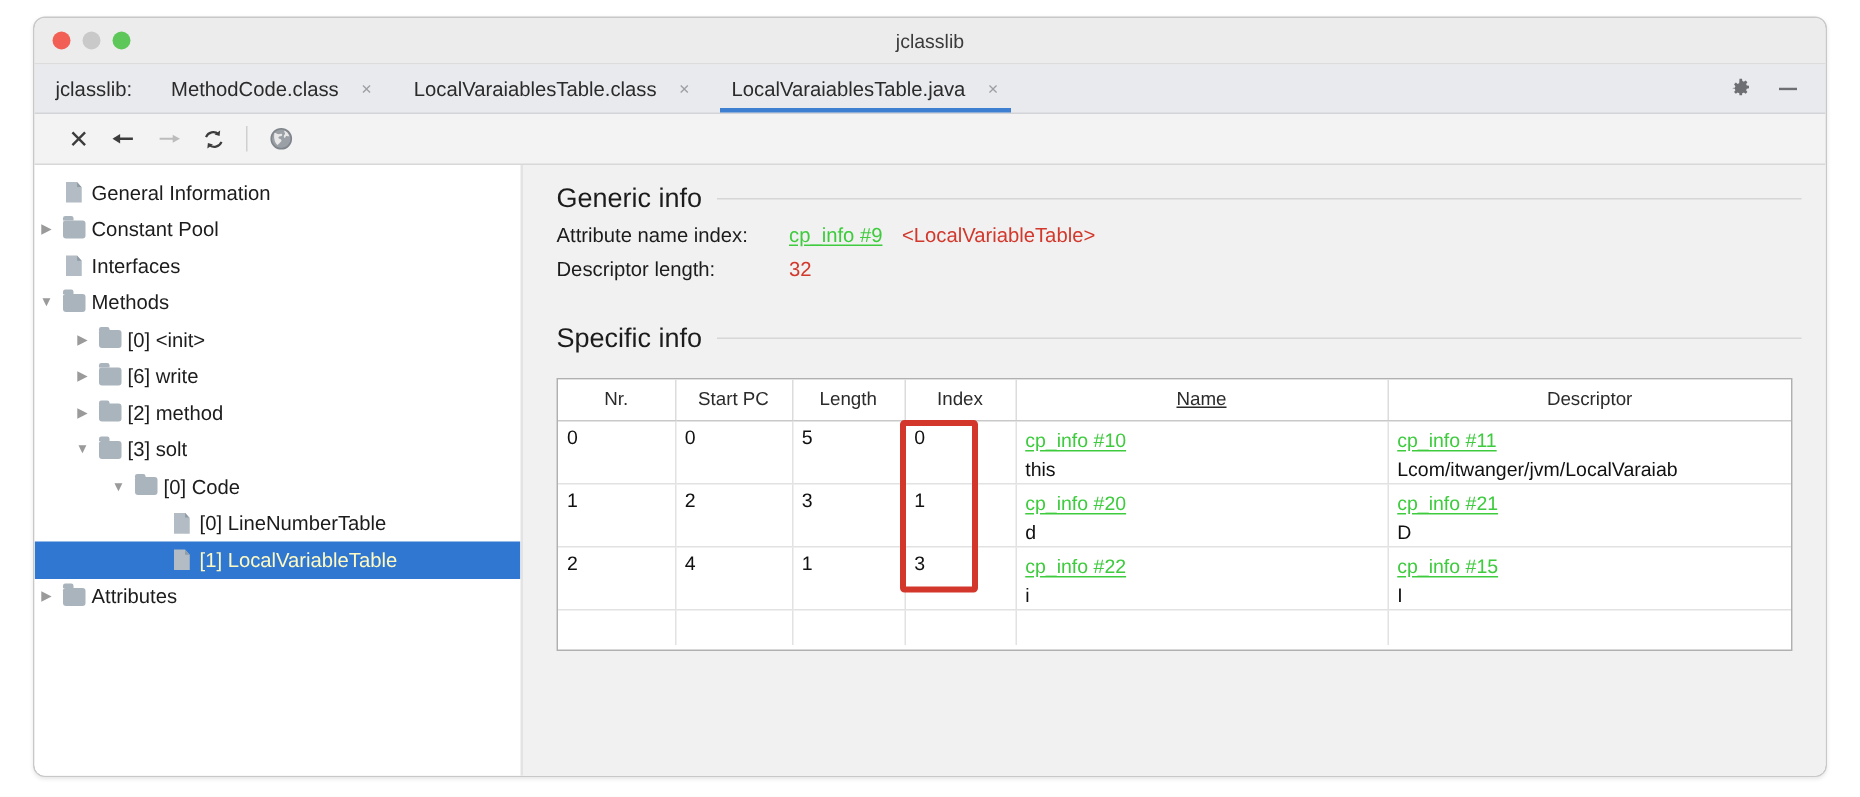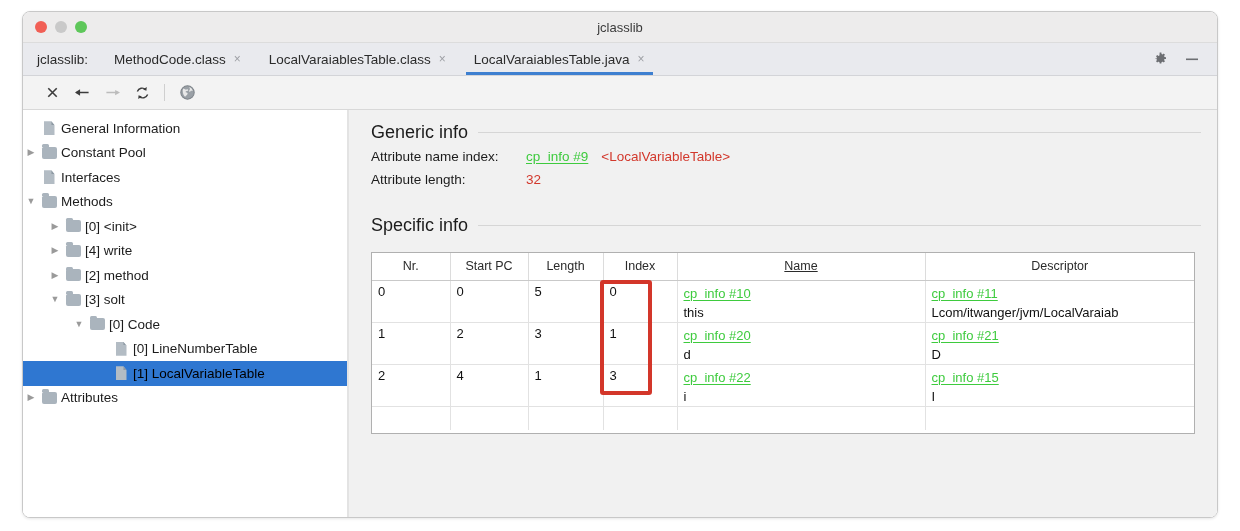--- a/index.html
+++ b/index.html
@@ -56,21 +56,21 @@
     border-bottom: 1px solid #d3d4d8;
     display: flex; align-items: stretch;
   }
   .tab-prefix {
     display: flex; align-items: center;
     padding: 0 12px 0 14px;
     font-size: 13.5px; color: #2b2b2b;
   }
   .tab {
     position: relative;
-    display: flex; align-items: center; gap: 8px;
+    display: flex; align-items: center; gap: 15px;
     padding: 0 14px;
     font-size: 13.5px; color: #2b2b2b;
     white-space: nowrap;
   }
   .tab .tab-close {
     font-size: 12px; color: #9d9fa4; line-height: 1;
   }
   .tab.active::after {
     content: "";
     position: absolute; left: 6px; right: 6px; bottom: 0;
@@ -123,21 +123,21 @@
     overflow: hidden;
   }
 
   
   .tnode {
     height: 24.5px;
     display: flex; align-items: center;
     font-size: 13.5px; color: #1c1c1c;
     white-space: nowrap;
   }
-  .tnode.selected { background: #2f77d1; color: #000000; }
+  .tnode.selected { background: #2f77d1; color: #fef9c3; }
   .twist {
     width: 16px; flex: none;
     display: flex; align-items: center; justify-content: center;
     color: #9a9a9a; font-size: 9px; line-height: 1;
   }
   .ticon { width: 20px; flex: none; display: flex; align-items: center; justify-content: center; }
   .tlabel { padding-left: 2px; }
 
   
   .ico-file {
@@ -375,21 +375,21 @@
               <span class="ico-folder"></span>
             </span>
           <span class="tlabel">[0] &lt;init&gt;</span>
         </div>
 
         <div class="tnode" style="padding-left:24px">
           <span class="twist">▶</span>
           <span class="ticon">
               <span class="ico-folder"></span>
             </span>
-          <span class="tlabel">[4] write</span>
+          <span class="tlabel">[6] write</span>
         </div>
 
         <div class="tnode" style="padding-left:24px">
           <span class="twist">▶</span>
           <span class="ticon">
               <span class="ico-folder"></span>
             </span>
           <span class="tlabel">[2] method</span>
         </div>
 
@@ -444,21 +444,21 @@
           <span class="rule"></span>
         </div>
 
         <div class="kv-block">
           <div class="kv-row">
             <span class="kv-key">Attribute name index:</span>
             <span class="kv-link">cp_info #9</span>
             <span class="kv-red">&lt;LocalVariableTable&gt;</span>
           </div>
           <div class="kv-row">
-            <span class="kv-key">Attribute length:</span>
+            <span class="kv-key">Descriptor length:</span>
             <span class="kv-num">32</span>
           </div>
         </div>
 
         <div class="section-head" style="margin-top:20px">
           <span>Specific info</span>
           <span class="rule"></span>
         </div>
 
         <div class="table-wrap">

